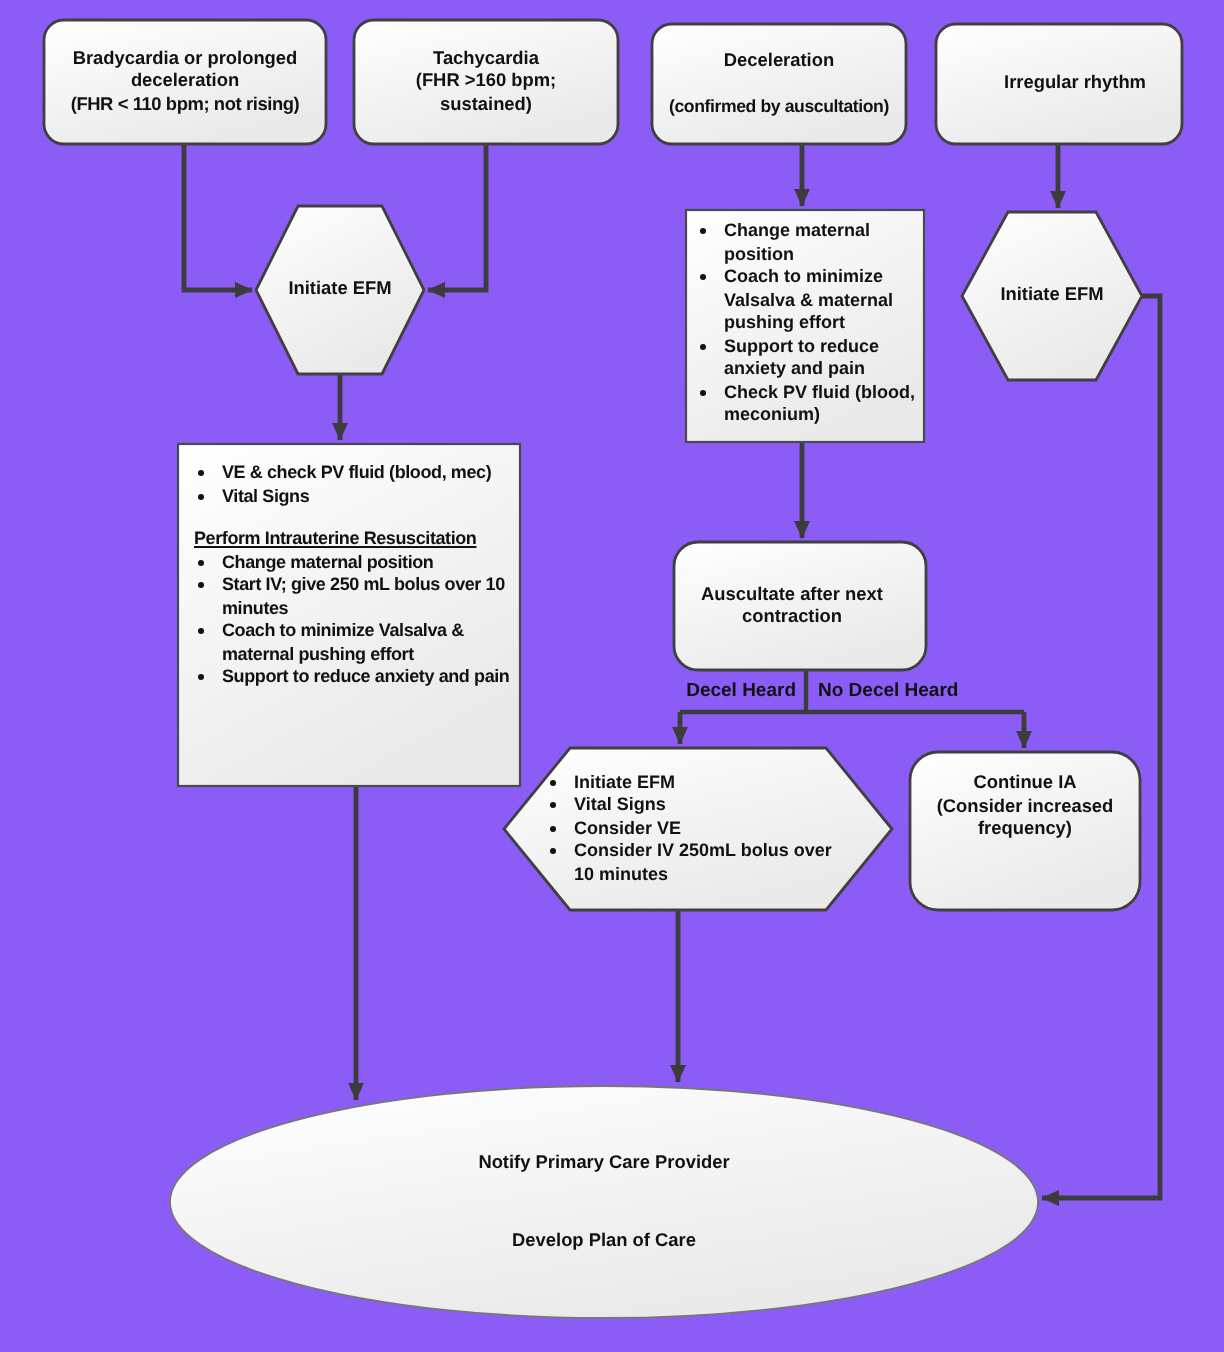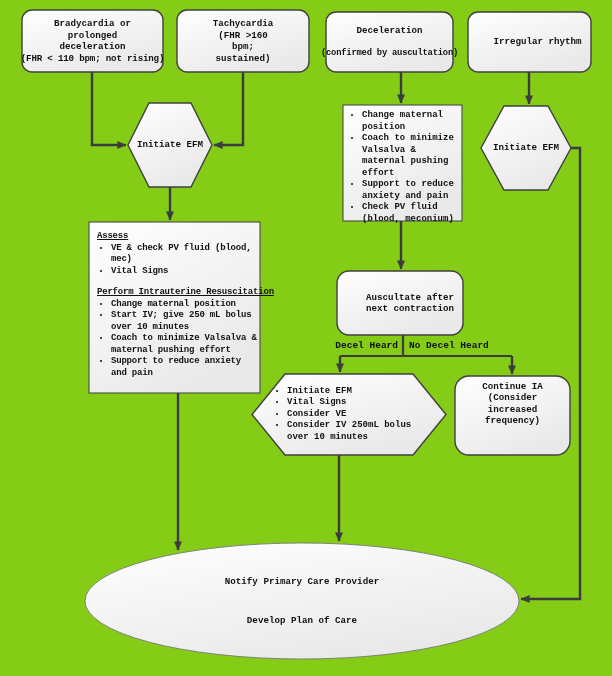--- a/index.html
+++ b/index.html
@@ -1,18 +1,18 @@
 <!DOCTYPE html>
 <html><head>
 <meta charset="utf-8">
 <style>
   html,body{margin:0;padding:0;background:#fff;}
   .canvas{
-    position:relative;width:612px;height:676px;background:#84cc16;overflow:hidden;
-    font-family:Liberation Mono, monospace;font-weight:bold;color:#111111;
+    position:relative;width:612px;height:676px;background:#8b5cf6;overflow:hidden;
+    font-family:Liberation Sans, sans-serif;font-weight:bold;color:#111111;
   }
   .canvas svg{position:absolute;left:0;top:0;}
   .txt{
     position:absolute;display:flex;flex-direction:column;align-items:center;justify-content:center;
     text-align:center;font-size:9.2px;line-height:1.25;
   }
   .blk{position:absolute;font-size:9px;line-height:1.28;text-align:left;}
   .bul{margin:0;padding-left:14px;}
   .bul li{margin:0;padding:0;}
   .hd{text-decoration:underline;white-space:nowrap;letter-spacing:-0.2px;}
@@ -100,36 +100,35 @@
   <div class="blk" style="left:348px;top:110px;width:110px;">
     <ul class="bul">
       <li>Change maternal position</li>
       <li>Coach to minimize Valsalva &amp; maternal pushing effort</li>
       <li>Support to reduce anxiety and pain</li>
       <li>Check PV fluid (blood, meconium)</li>
     </ul>
   </div>
 
   <div class="blk" style="left:97px;top:231px;width:160px;">
-    <div class="hd">Assess</div>
     <ul class="bul tight">
       <li>VE &amp; check PV fluid (blood, mec)</li>
       <li>Vital Signs</li>
     </ul>
     <div class="sp"></div>
     <div class="hd">Perform Intrauterine Resuscitation</div>
     <ul class="bul tight">
       <li>Change maternal position</li>
       <li>Start IV; give 250 mL bolus over 10 minutes</li>
       <li>Coach to minimize Valsalva &amp; maternal pushing effort</li>
       <li>Support to reduce anxiety and pain</li>
     </ul>
   </div>
 
-  <div class="txt" style="left:354px;top:271px;width:112px;height:64px;border-radius:13px;">
+  <div class="txt" style="left:340px;top:271px;width:112px;height:64px;border-radius:13px;">
     <div style="max-width:104px;">Auscultate after next contraction</div>
   </div>
 
   <div class="lbl" style="left:300px;top:340px;width:98px;text-align:right;">Decel Heard</div>
   <div class="lbl" style="left:409px;top:340px;width:110px;text-align:left;">No Decel Heard</div>
 
   <div class="txt" style="left:252px;top:374px;width:194px;height:81px;">
     <ul class="bul blk" style="position:static;width:138px;">
       <li>Initiate EFM</li>
       <li>Vital Signs</li>

